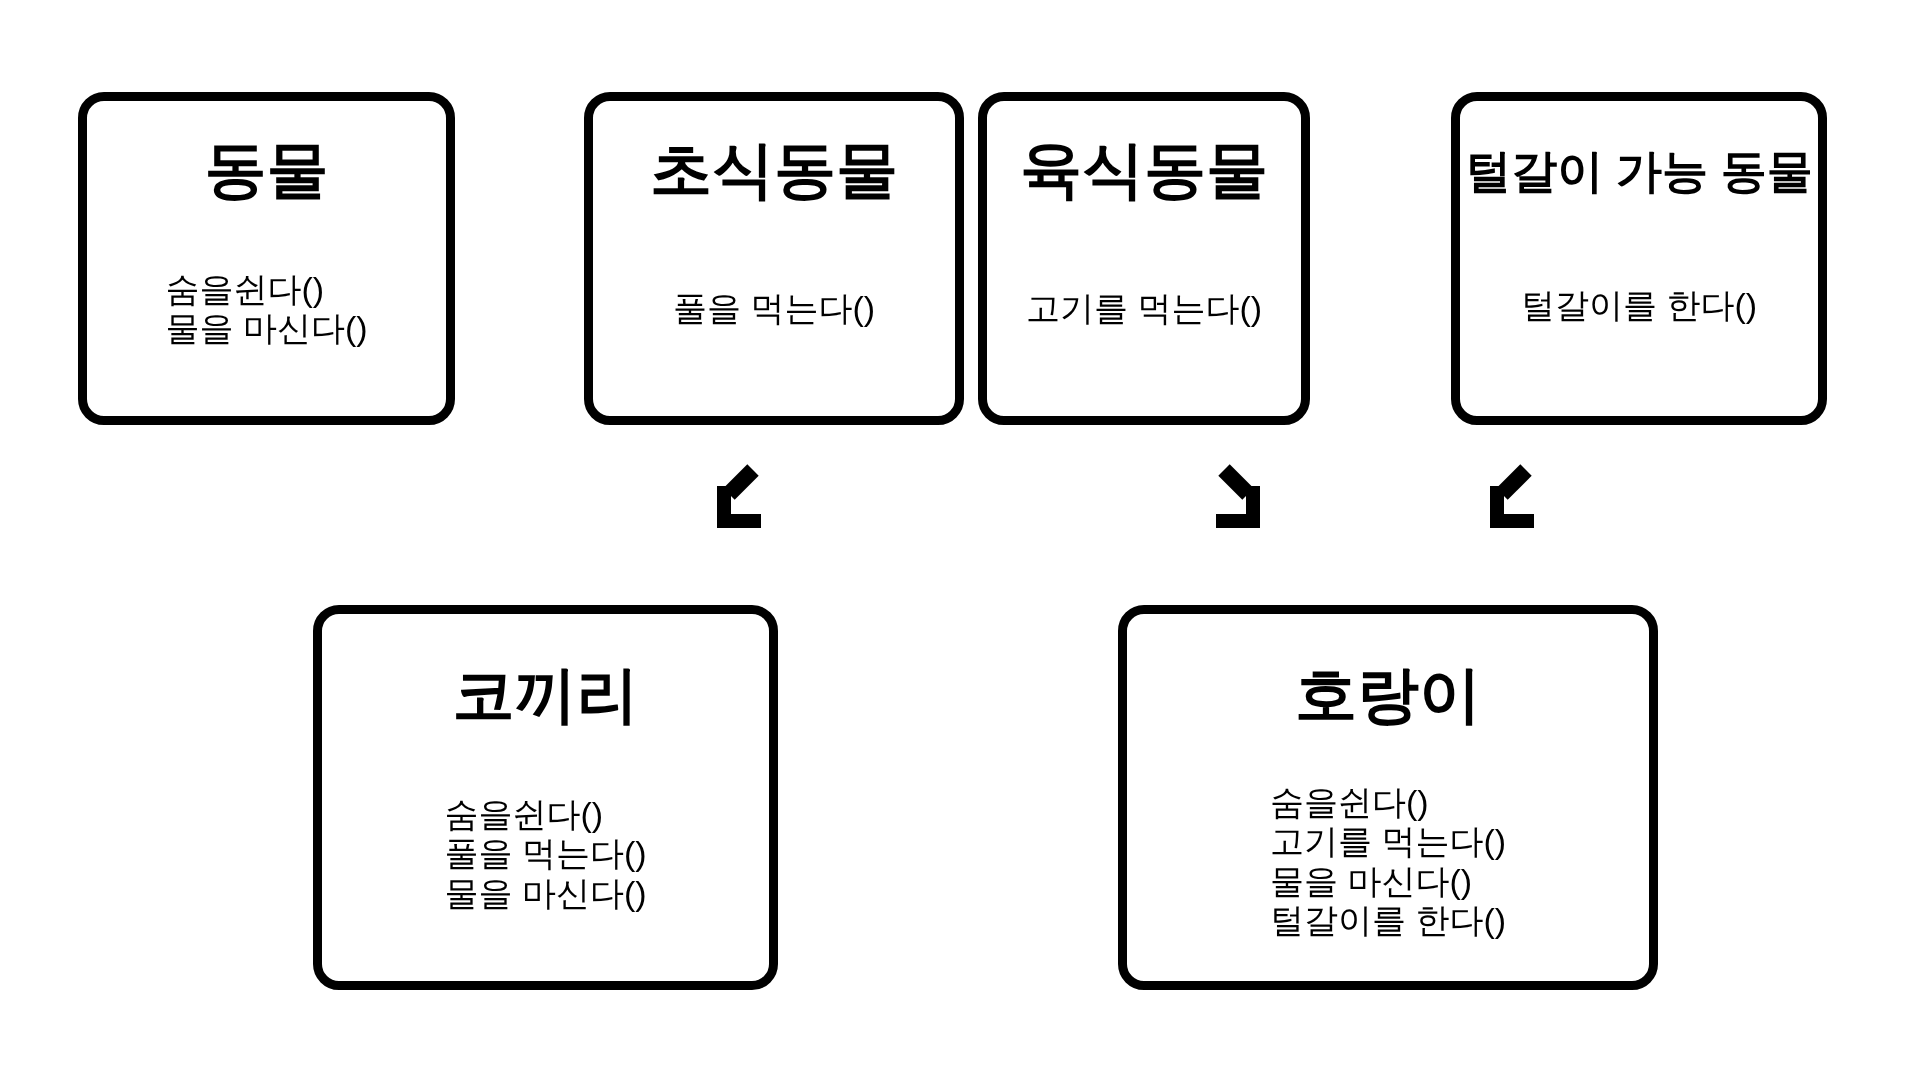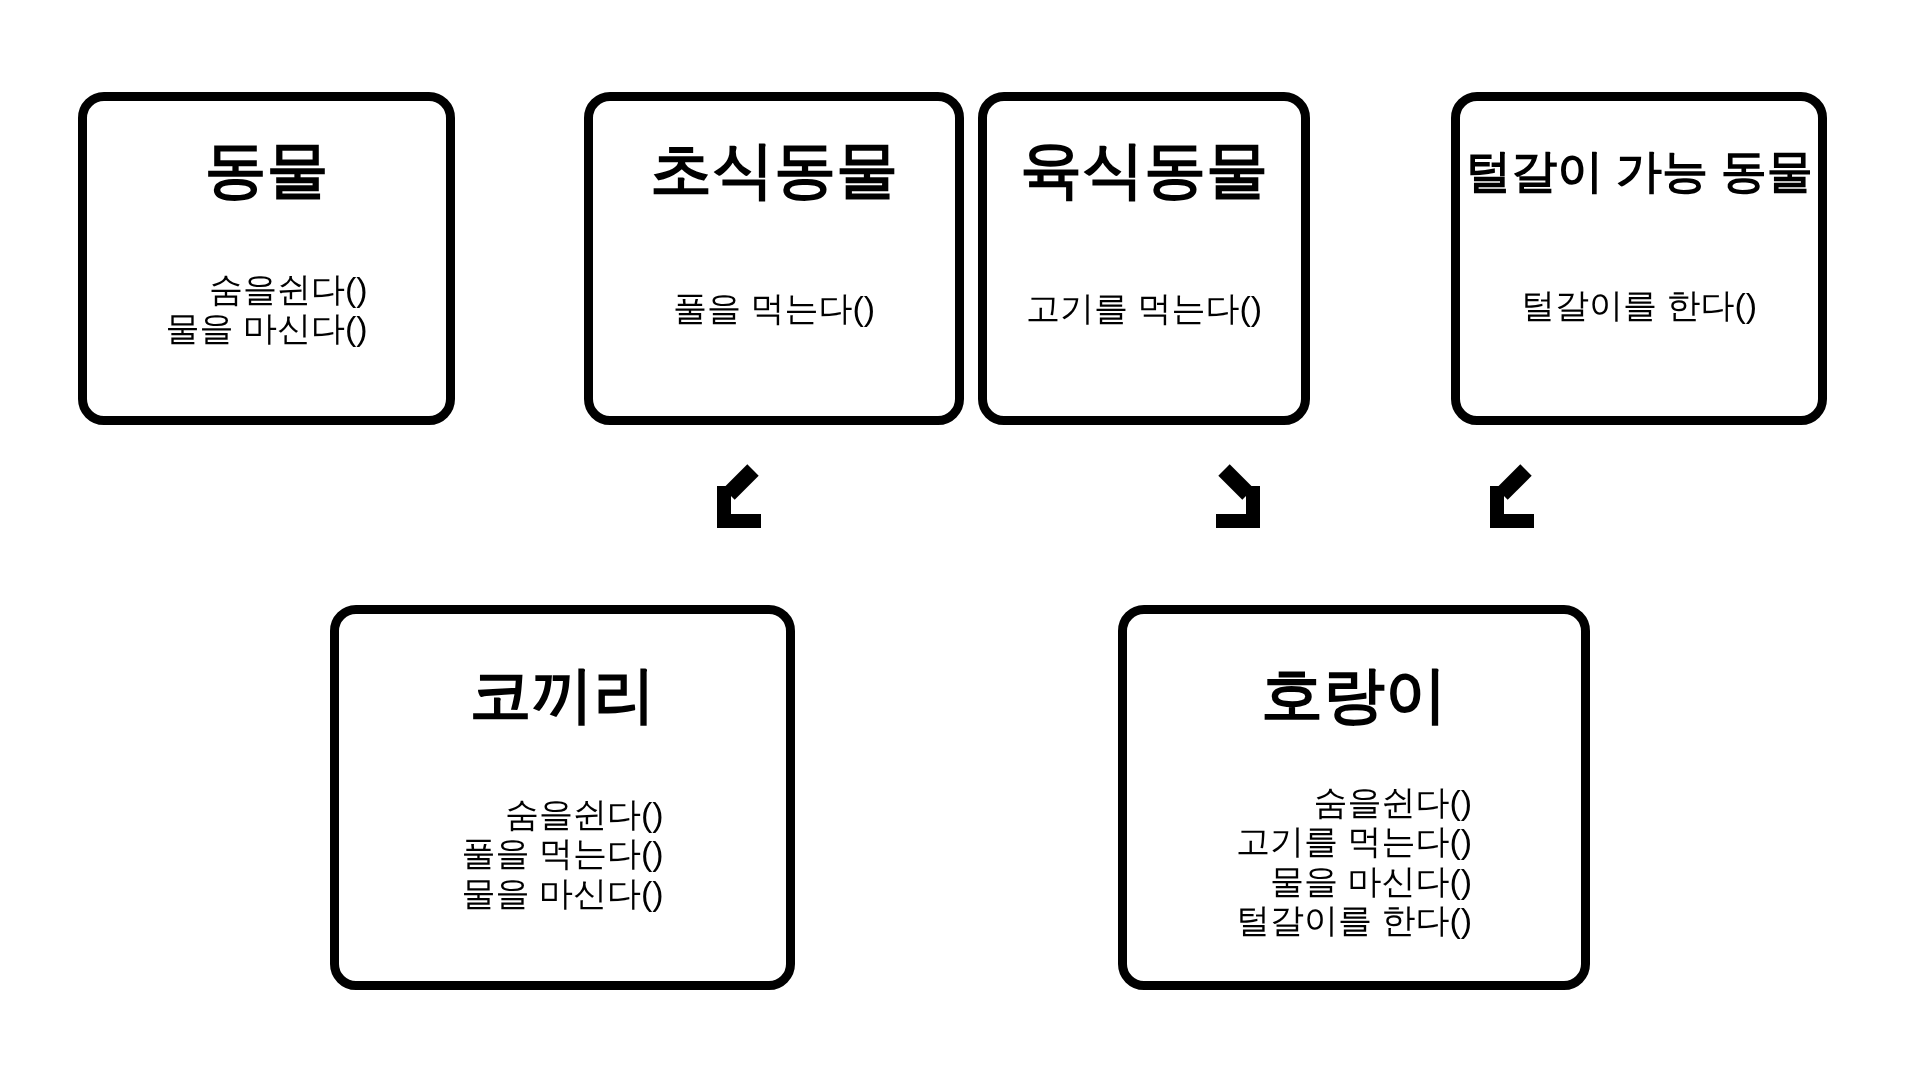--- a/index.html
+++ b/index.html
@@ -18,21 +18,21 @@
   }
   .box {
     position: absolute;
     box-sizing: border-box;
     background: #ffffff;
     border: 9px solid #000000;
     border-radius: 26px;
     display: flex;
     flex-direction: column;
     align-items: center;
-    text-align: right;
+    text-align: left;
   }
   .title {
     font-weight: bold;
     font-size: 62px;
     line-height: 1.05;
     margin-top: 36px;
     white-space: nowrap;
   }
   .box.small-title .title {
     font-size: 46px;
@@ -103,30 +103,30 @@
     </svg>
   </div>
 
   <div class="arrow" style="left:1468px; top:458px;">
     <svg viewBox="0 0 70 70" xmlns="http://www.w3.org/2000/svg">
       <polygon fill="#000000" points="63.7,17.7 52.3,6.3 28.3,30.3 39.7,41.7"></polygon>
       <path fill="#000000" d="M22 28 L36 28 L36 56 L66 56 L66 70 L22 70 Z"></path>
     </svg>
   </div>
 
-  <div class="box bottom" style="left:330px; top:605px; width:465px; height:385px;">
+  <div class="box bottom" style="left:313px; top:605px; width:465px; height:385px;">
     <div class="title">코끼리</div>
     <div class="methods">
       <div>숨을쉰다()</div>
       <div>풀을 먹는다()</div>
       <div>물을 마신다()</div>
     </div>
   </div>
 
-  <div class="box bottom" style="left:1118px; top:605px; width:472px; height:385px;gap:15px;">
+  <div class="box bottom" style="left:1118px; top:605px; width:540px; height:385px;gap:15px;">
     <div class="title">호랑이</div>
     <div class="methods">
       <div>숨을쉰다()</div>
       <div>고기를 먹는다()</div>
       <div>물을 마신다()</div>
       <div>털갈이를 한다()</div>
     </div>
   </div>
 
 </div>

